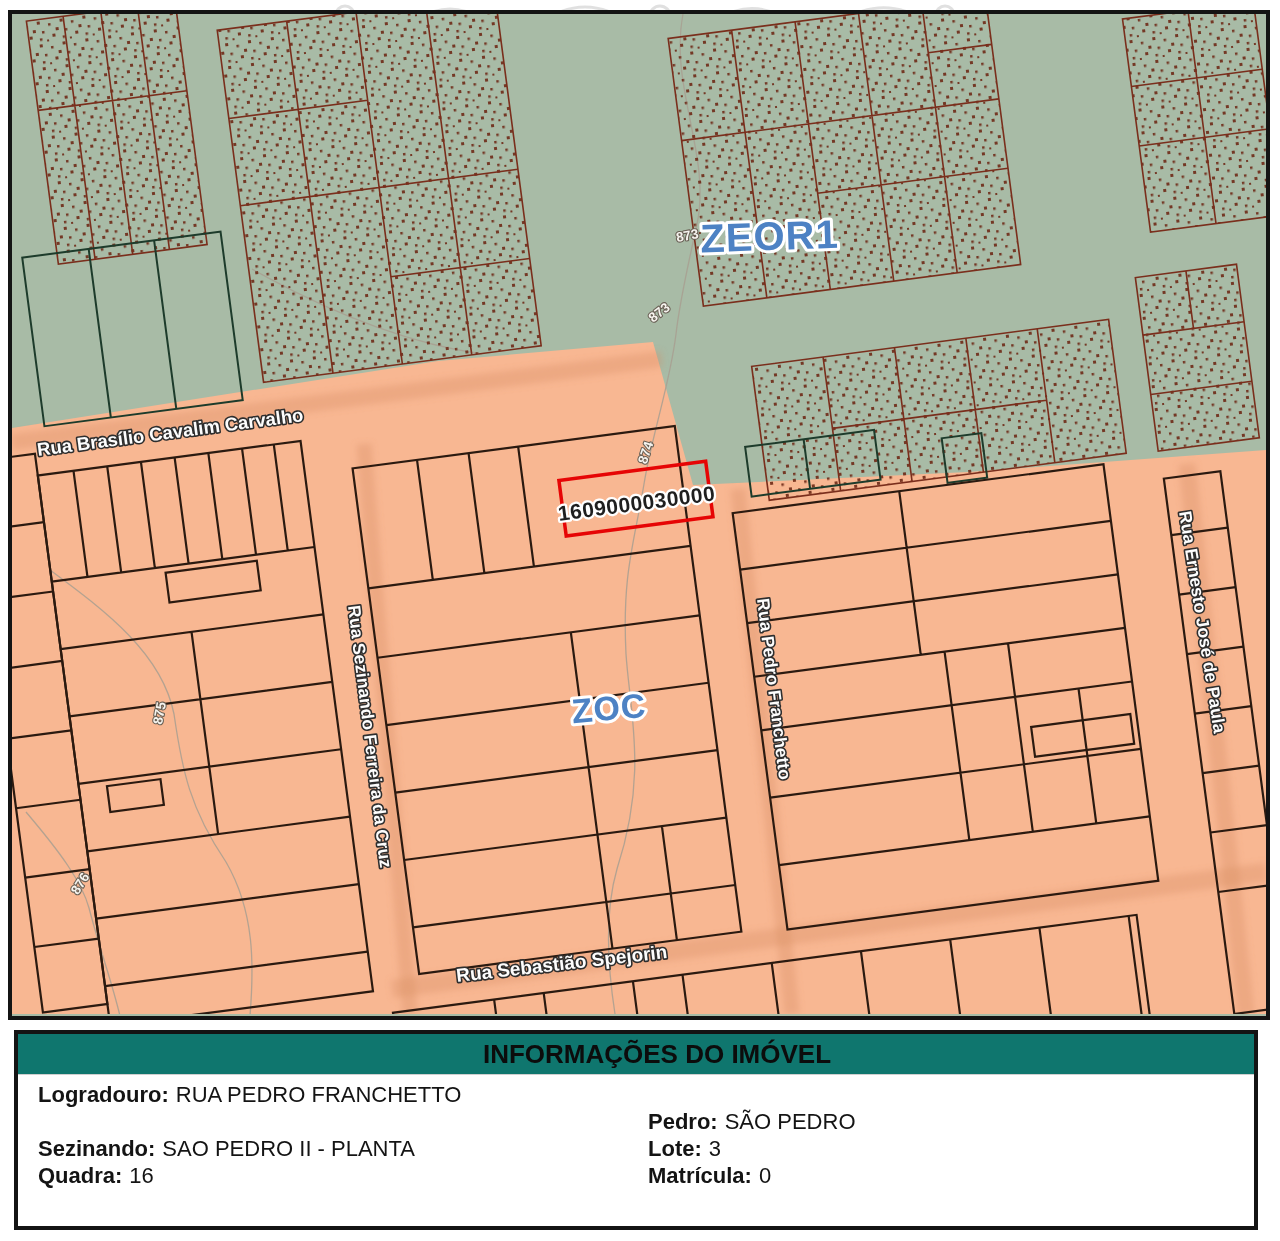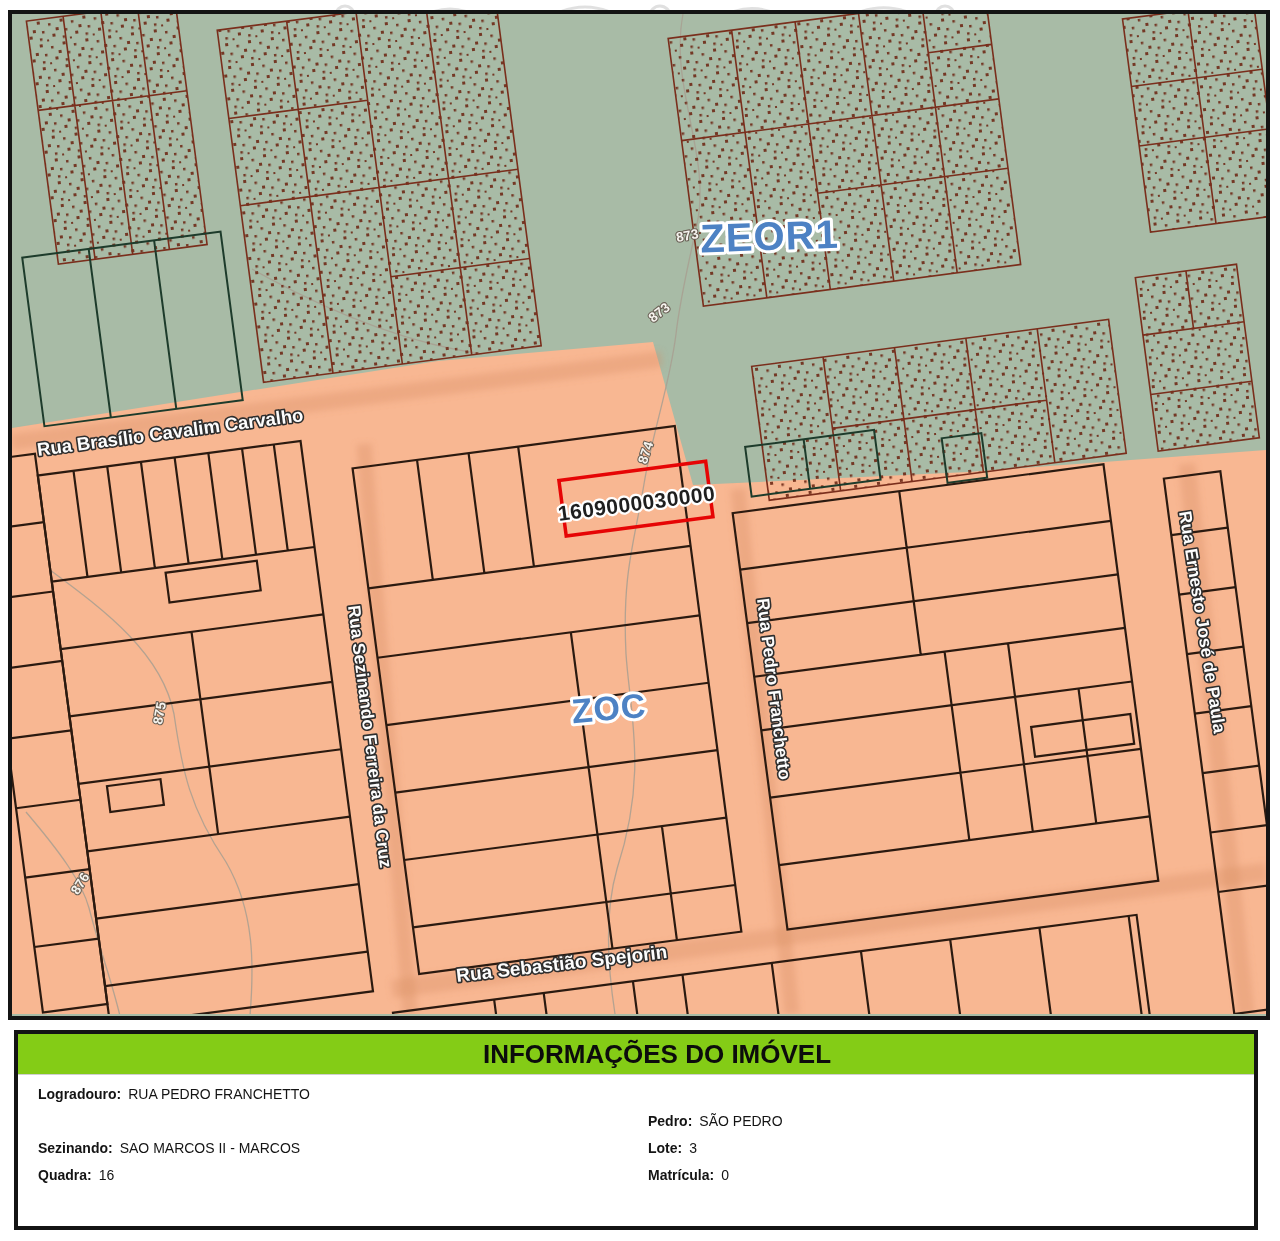--- a/index.html
+++ b/index.html
@@ -22,25 +22,25 @@
   .gblock{fill:url(#stip);stroke:#7a2e1c;stroke-width:1.6;}
   .gline{stroke:#7a2e1c;stroke-width:1.6;fill:none;}
   .dgreen{fill:none;stroke:#1d3b2b;stroke-width:2;}
   .oblock{fill:none;stroke:#2b1a10;stroke-width:2.2;}
   .oline{stroke:#2b1a10;stroke-width:2.2;fill:none;}
   .contour{stroke:#a89f90;stroke-width:1.3;fill:none;opacity:.85;}
   .shadow{stroke:#d88c61;fill:none;opacity:.32;}
 
   .info-panel{position:absolute;left:14px;top:1030px;width:1244px;height:200px;
               border:4px solid #141414;background:#ffffff;box-sizing:border-box;}
-  .panel-title{height:40px;background:#84cc16;border-bottom:1px solid #cfcfcf;
+  .panel-title{height:40px;background:#0f766e;border-bottom:1px solid #cfcfcf;
                display:flex;align-items:center;justify-content:center;
                font-size:26px;font-weight:bold;color:#0c0c0c;padding-left:42px;}
   .panel-body{display:grid;grid-template-columns:610px 1fr;padding:6px 0 0 20px;
-              font-size:14px;color:#141414;line-height:27px;}
+              font-size:22px;color:#141414;line-height:27px;}
   .field{white-space:nowrap;height:27px;}
   .field b{margin-right:7px;}
 </style>
 </head>
 <body>
 
 <div class="page">
 
   <div class="watermark">
     <svg width="1280" height="10">
@@ -180,21 +180,21 @@
     <div class="panel-body">
       <div class="field">
         <b>Logradouro:</b><span>RUA PEDRO FRANCHETTO</span>
       </div>
       <div class="field"></div>
       <div class="field"></div>
       <div class="field">
         <b>Pedro:</b><span>SÃO PEDRO</span>
       </div>
       <div class="field">
-        <b>Sezinando:</b><span>SAO MARCOS II - MARCOS</span>
+        <b>Sezinando:</b><span>SAO PEDRO II - PLANTA</span>
       </div>
       <div class="field">
         <b>Lote:</b><span>3</span>
       </div>
       <div class="field">
         <b>Quadra:</b><span>16</span>
       </div>
       <div class="field">
         <b>Matrícula:</b><span>0</span>
       </div>

